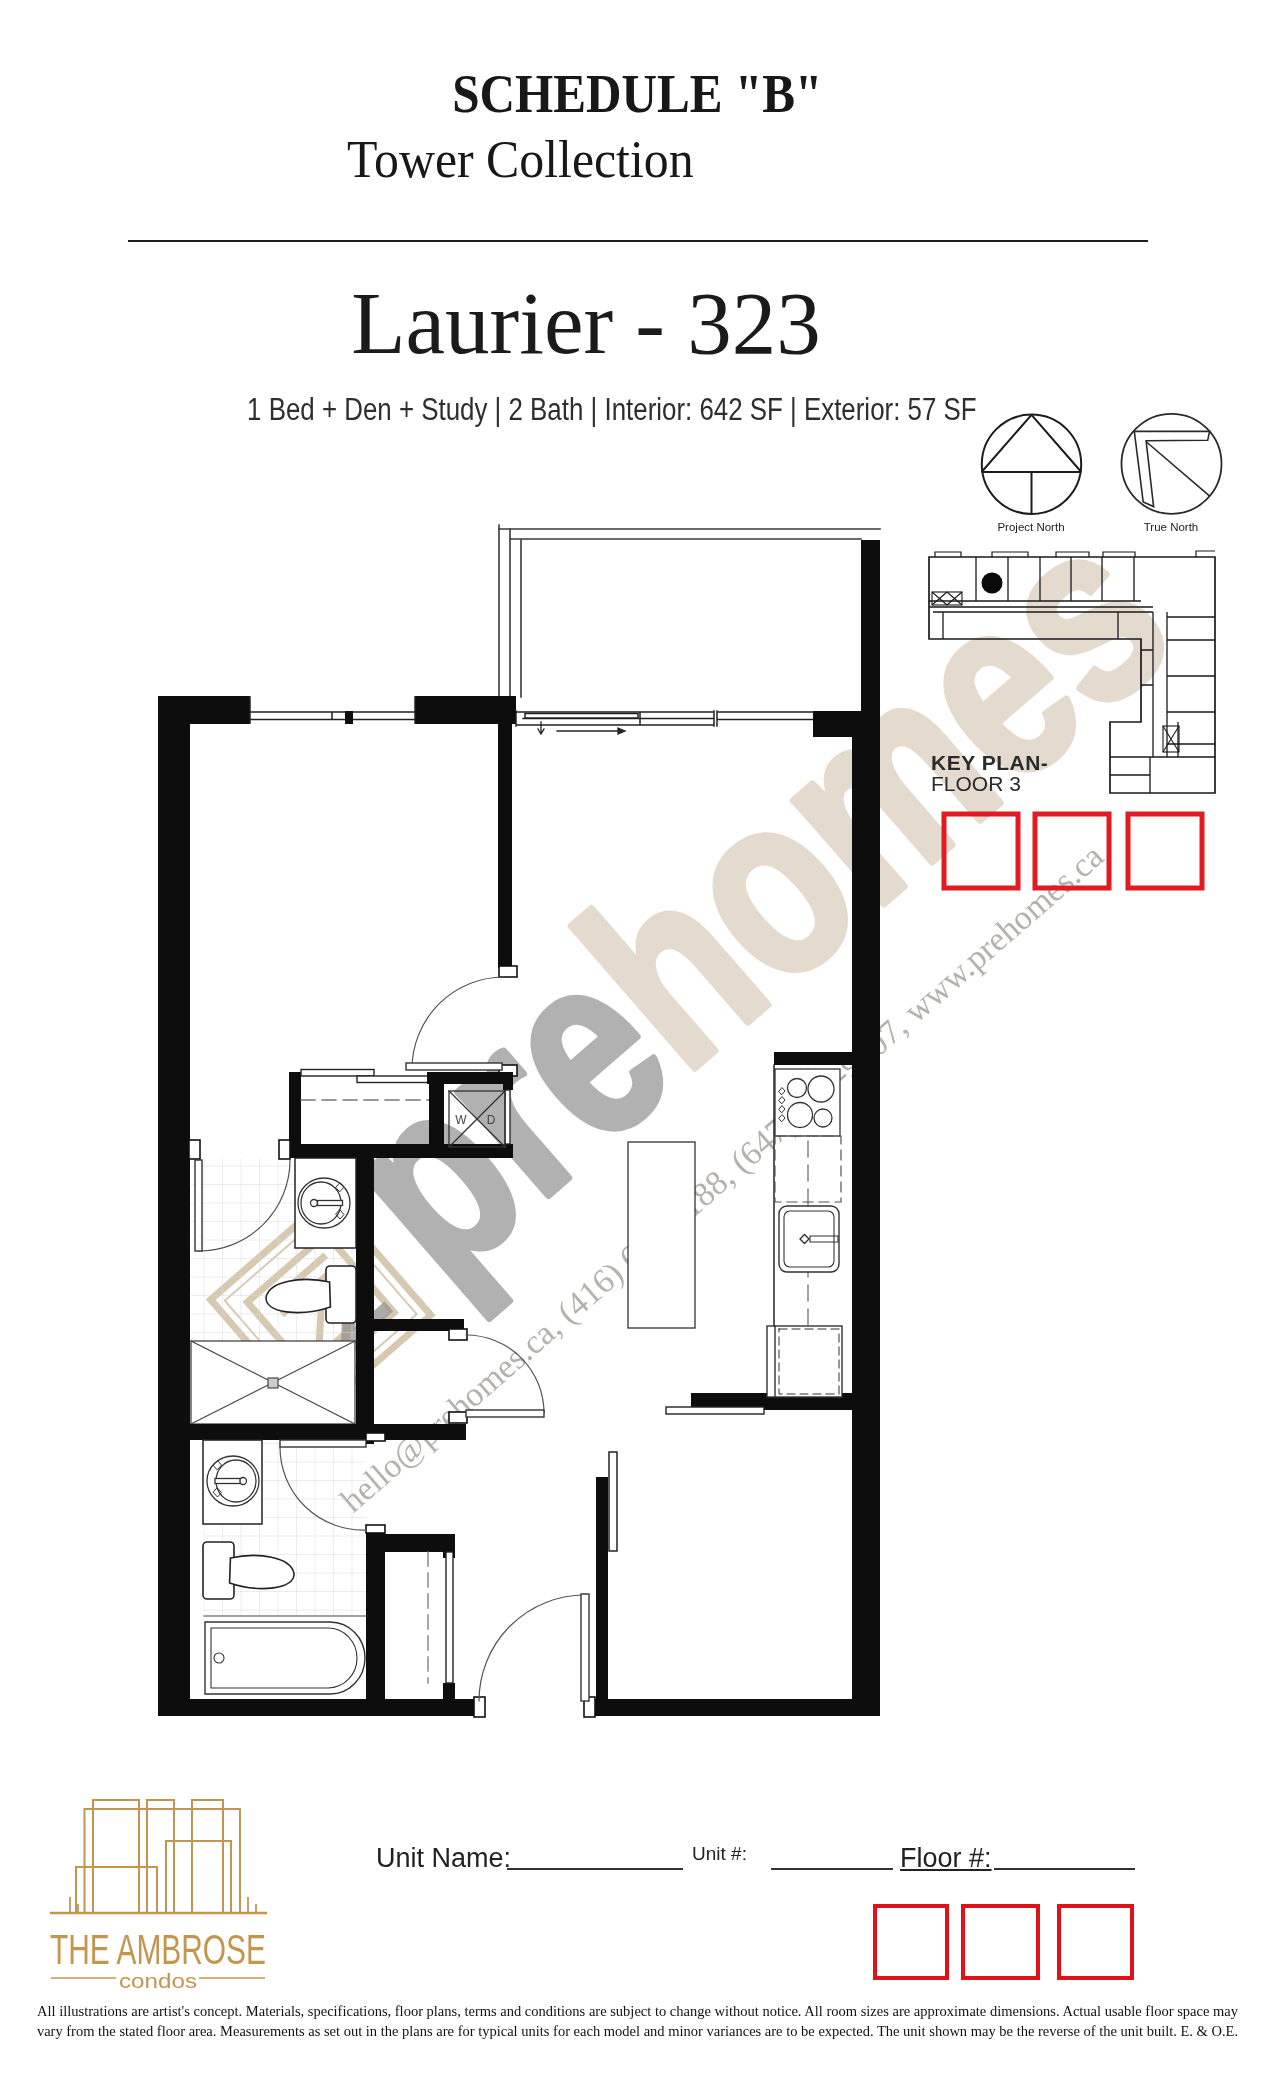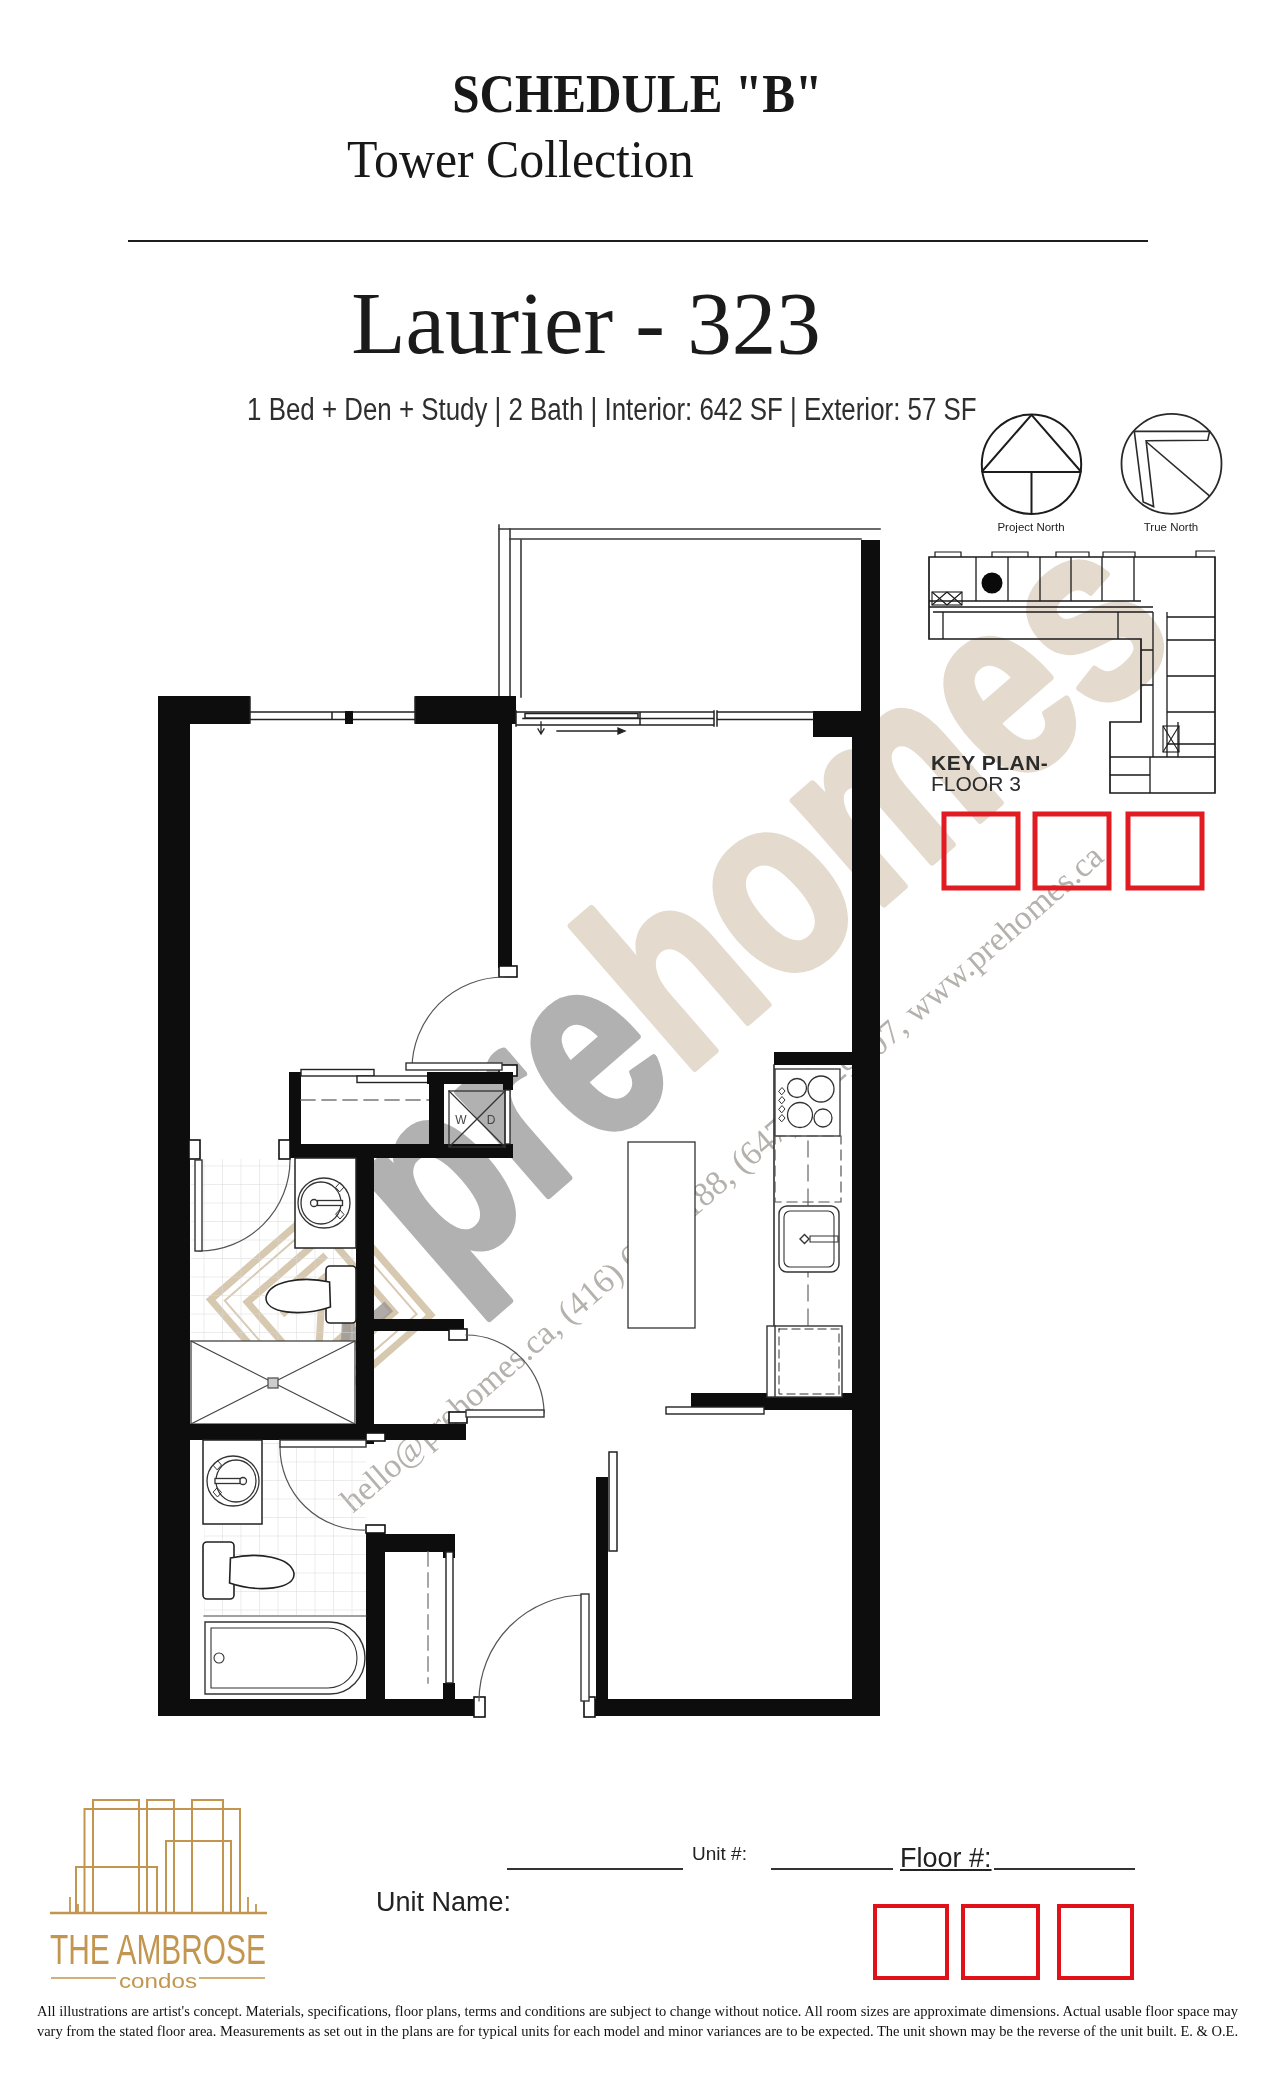--- a/index.html
+++ b/index.html
@@ -363,20 +363,20 @@
   <path d="M51 1978 H116 M199 1978 H265" stroke-width="1.5"></path>
 </g>
 
 <g fill="none" stroke="#e01118" stroke-width="4">
   <rect x="875" y="1906" width="72" height="72"></rect>
   <rect x="963" y="1906" width="75" height="72"></rect>
   <rect x="1059" y="1906" width="73" height="72"></rect>
 </g>
 </svg>
 
-<div class="abs" style="left:376px;top:1843px;font-size:27px;color:#222;margin-top:44px;">Unit Name:</div>
+<div class="abs" style="left:376px;top:1843px;font-size:27px;color:#222;">Unit Name:</div>
 <div class="abs" style="left:507px;top:1868px;width:176px;height:2px;background:#333;"></div>
 <div class="abs" style="left:692px;top:1843px;font-size:19px;color:#222;">Unit #:</div>
 <div class="abs" style="left:771px;top:1868px;width:122px;height:2px;background:#333;"></div>
 <div class="abs" style="left:900px;top:1843px;font-size:27px;color:#222;text-decoration:underline;">Floor #:</div>
 <div class="abs" style="left:994px;top:1868px;width:141px;height:2px;background:#333;"></div>
 
 <div class="abs serif" style="left:0;top:2001px;width:1275px;text-align:center;font-size:14.5px;line-height:20px;color:#111;white-space:nowrap;">All illustrations are artist's concept. Materials, specifications, floor plans, terms and conditions are subject to change without notice. All room sizes are approximate dimensions. Actual usable floor space may<br>vary from the stated floor area. Measurements as set out in the plans are for typical units for each model and minor variances are to be expected. The unit shown may be the reverse of the unit built. E. &amp; O.E.</div>
 
 </body></html>

